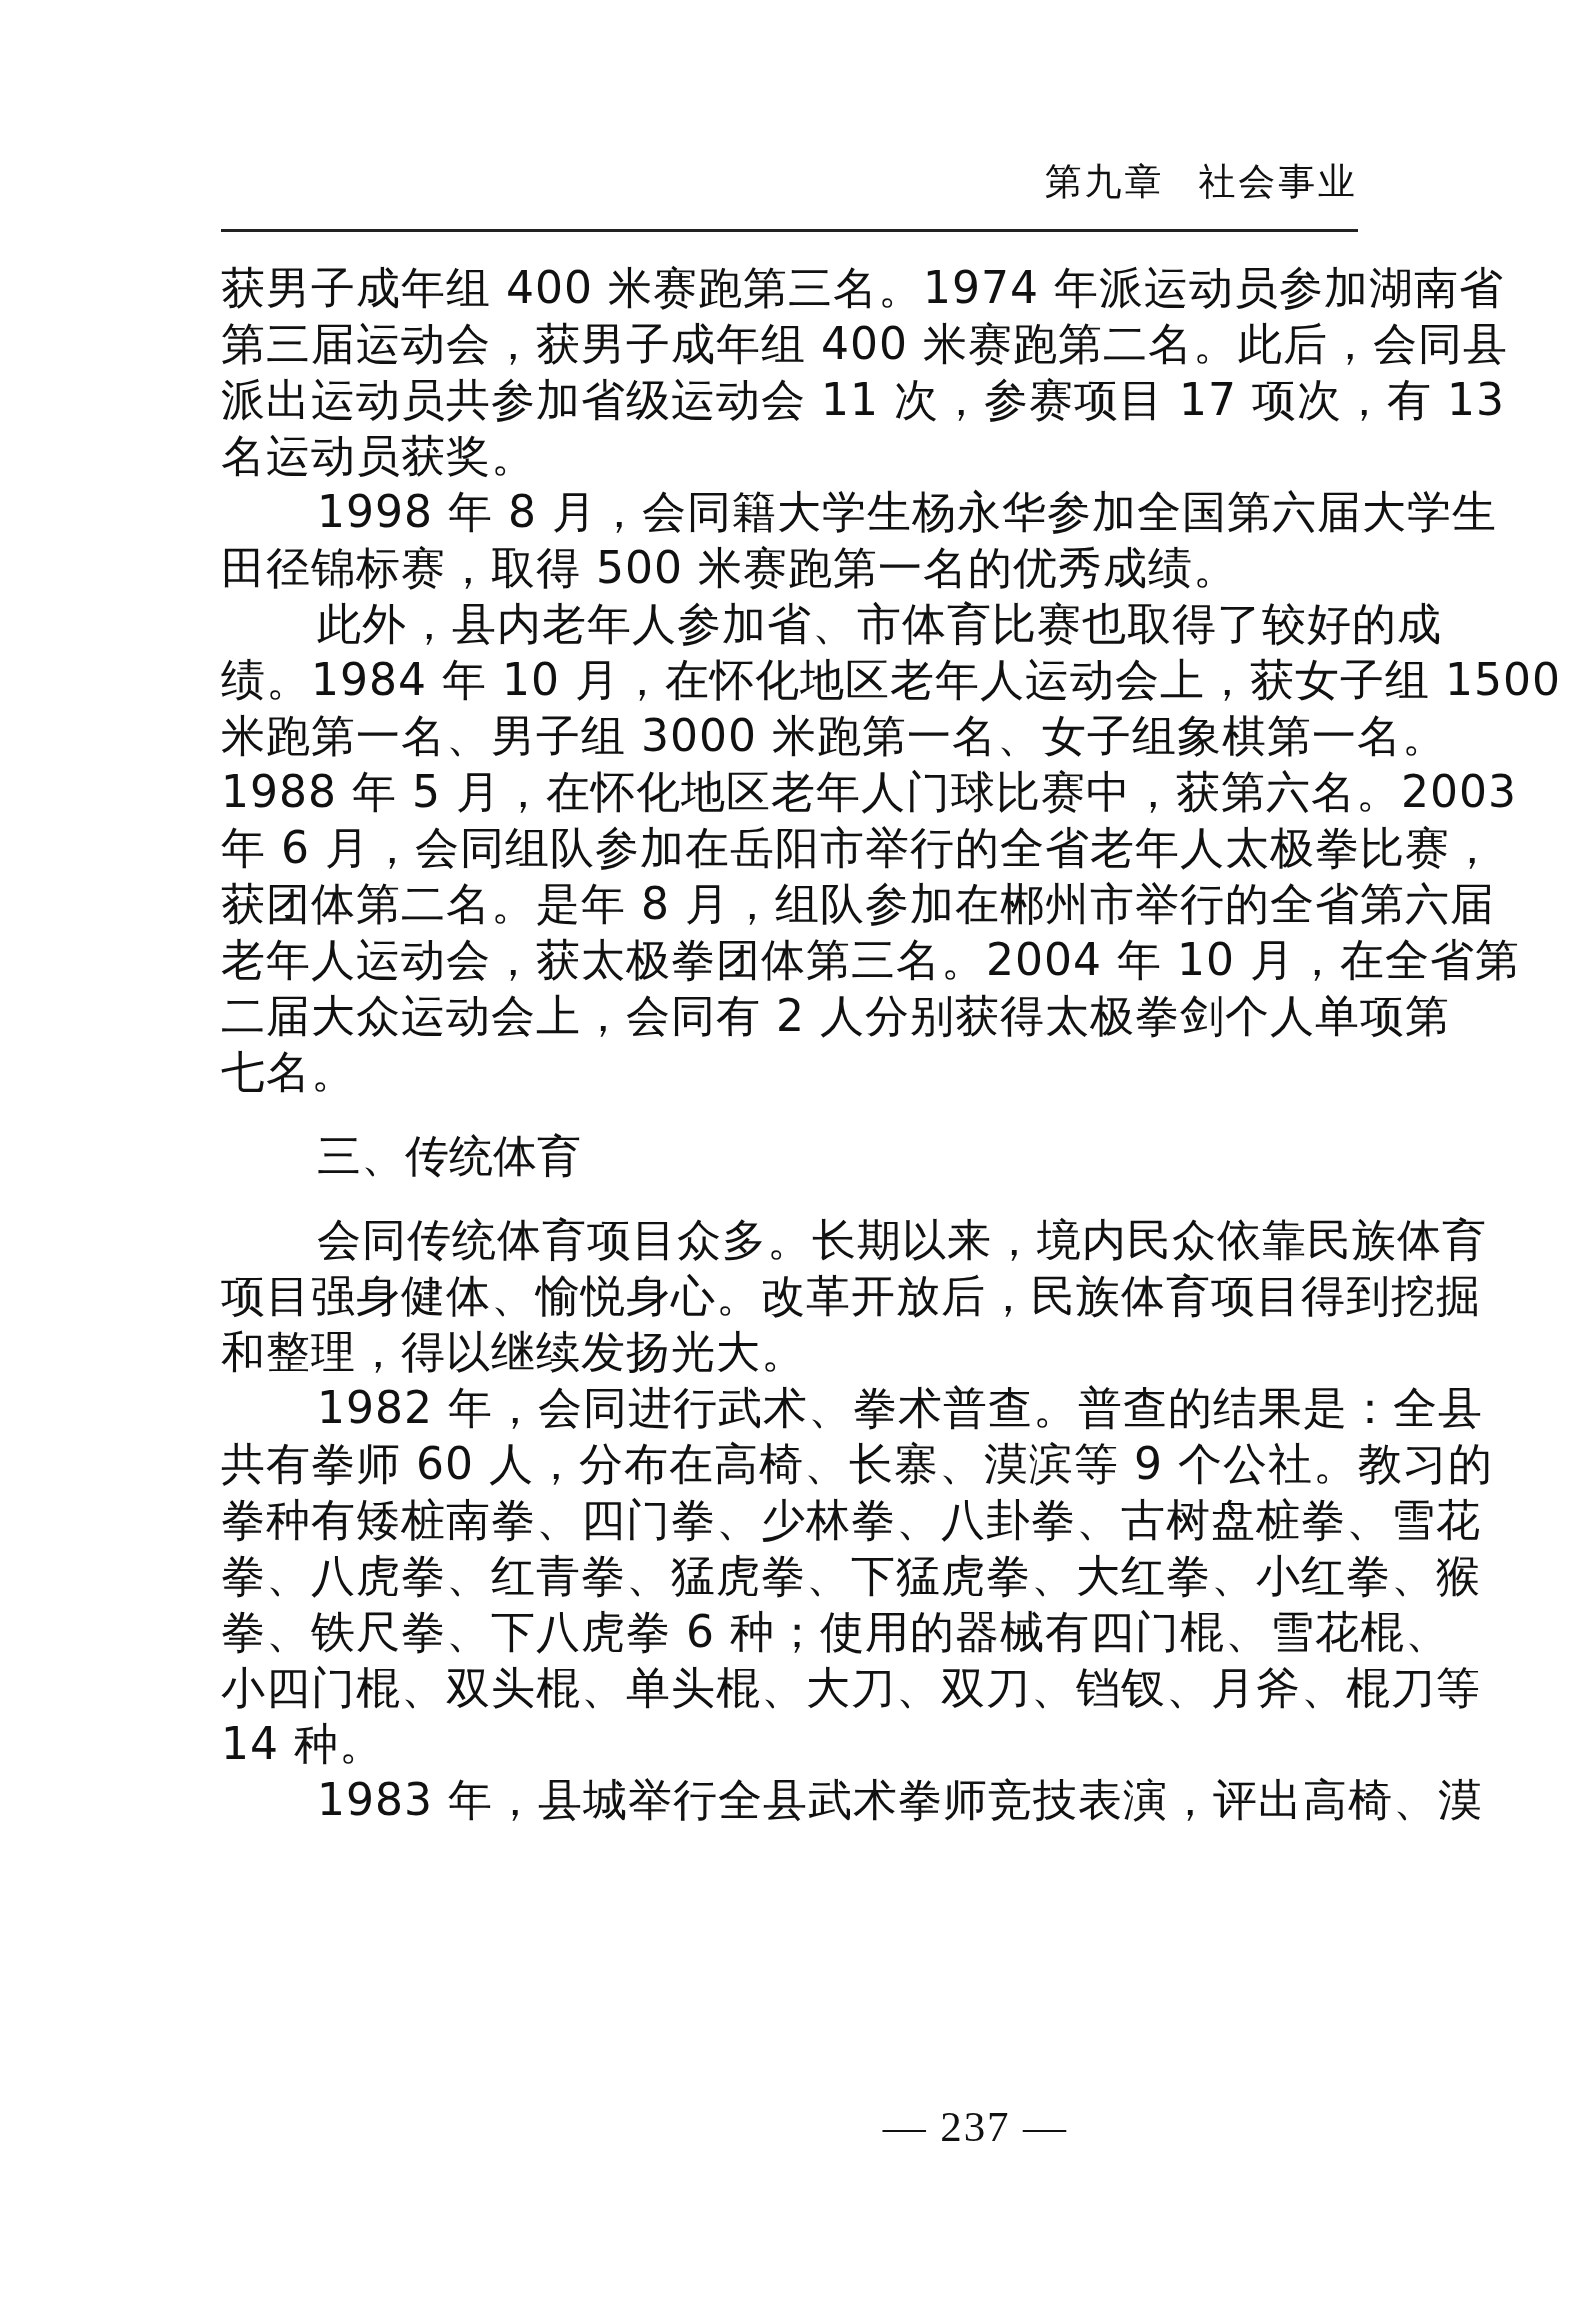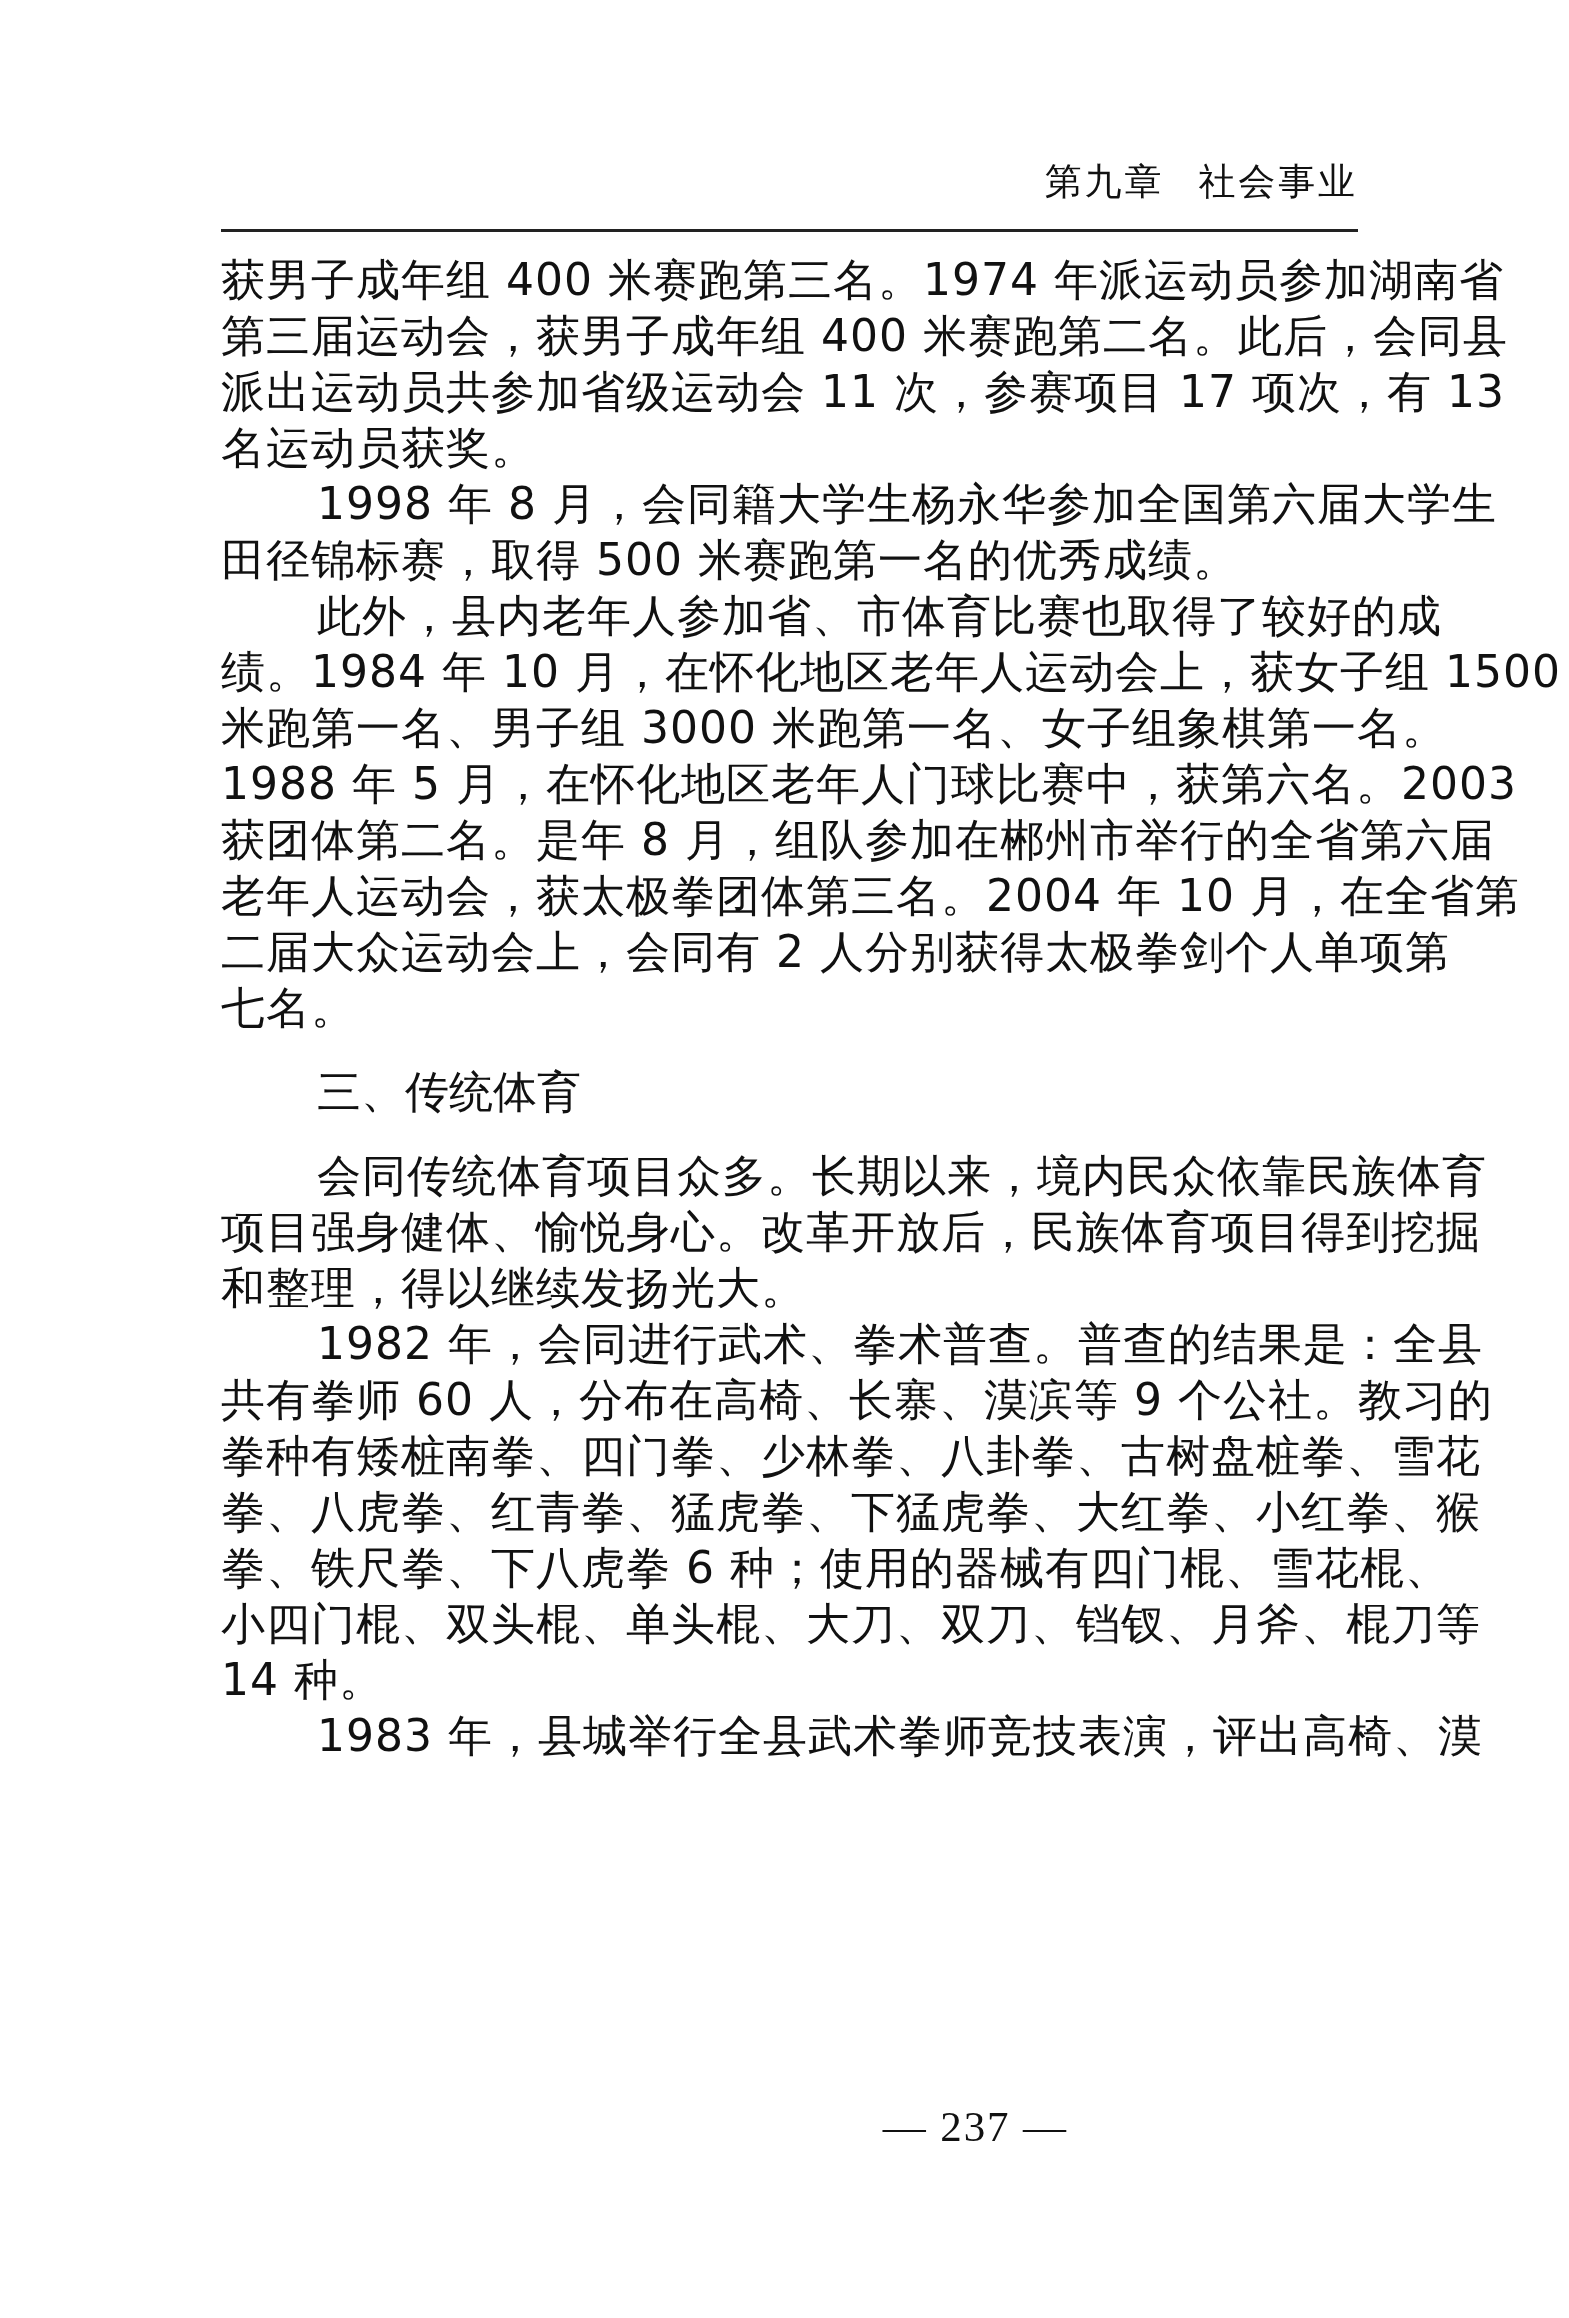--- a/index.html
+++ b/index.html
@@ -38,21 +38,21 @@
       position: absolute;
       left: 221px;
       top: 229px;
       width: 1137px;
       height: 2.9px;
       background: #222222;
     }
     .body-text {
       position: absolute;
       left: 221px;
-      top: 252px;
+      top: 260px;
       width: 1137px;
     }
     .line {
       height: 56px;
       line-height: 56px;
       font-size: 44px;
       white-space: nowrap;
       text-align: justify;
       text-align-last: justify;
       font-family: "DejaVu Sans", "Liberation Sans", sans-serif;
@@ -102,20 +102,21 @@
     <div>
       <div class="line indent">1998 年 8 月，会同籍大学生杨永华参加全国第六届大学生</div>
       <div class="line last">田径锦标赛，取得 500 米赛跑第一名的优秀成绩。</div>
     </div>
 
     <div>
       <div class="line indent">此外，县内老年人参加省、市体育比赛也取得了较好的成</div>
       <div class="line">绩。1984 年 10 月，在怀化地区老年人运动会上，获女子组 1500</div>
       <div class="line">米跑第一名、男子组 3000 米跑第一名、女子组象棋第一名。</div>
       <div class="line">1988 年 5 月，在怀化地区老年人门球比赛中，获第六名。2003</div>
+      <div class="line">年 6 月，会同组队参加在岳阳市举行的全省老年人太极拳比赛，</div>
       <div class="line">获团体第二名。是年 8 月，组队参加在郴州市举行的全省第六届</div>
       <div class="line">老年人运动会，获太极拳团体第三名。2004 年 10 月，在全省第</div>
       <div class="line">二届大众运动会上，会同有 2 人分别获得太极拳剑个人单项第</div>
       <div class="line last">七名。</div>
     </div>
 
     <div class="section-heading">三、传统体育</div>
 
     <div>
       <div class="line indent">会同传统体育项目众多。长期以来，境内民众依靠民族体育</div>

